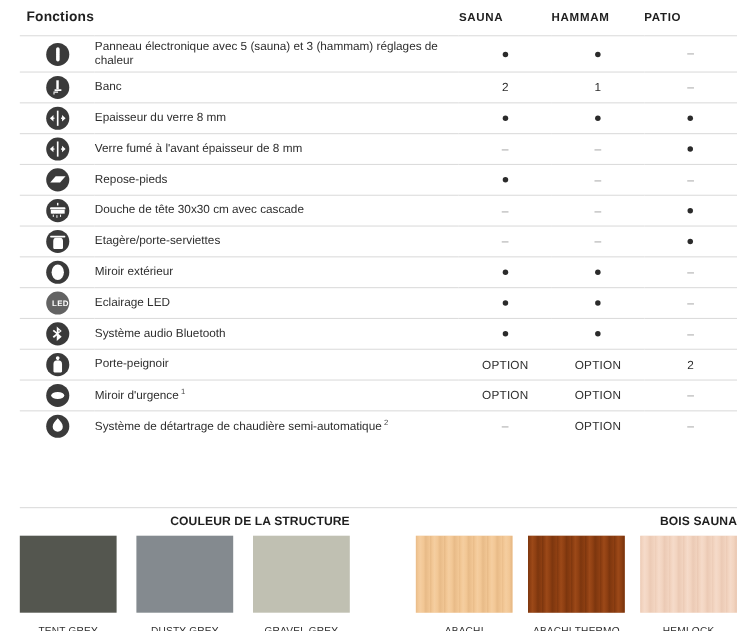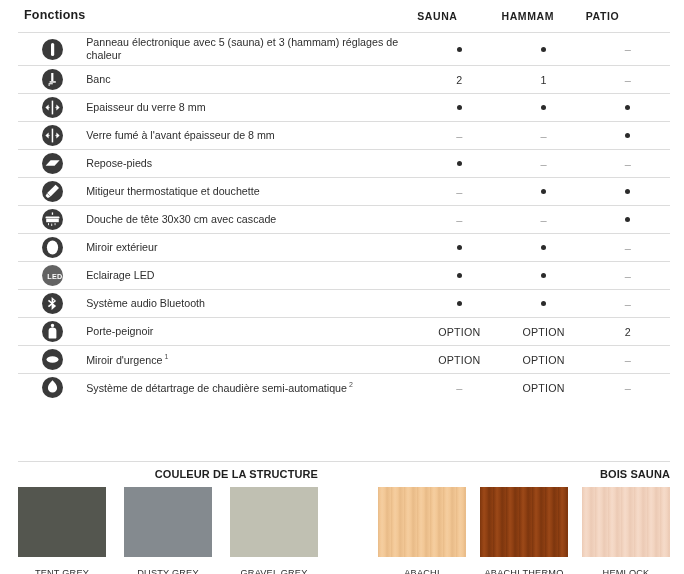--- a/index.html
+++ b/index.html
@@ -274,33 +274,20 @@
                     <path d="M10.9 12.2l4.6-4.3"></path>
                   </g>
                 </svg></span></td>
             <td class="label-cell"><span>Repose-pieds</span></td>
             <td class="val-cell dot-val"><span class="marker-dot"></span></td>
             <td class="val-cell"><span class="marker-dash">–</span></td>
             <td class="val-cell"><span class="marker-dash">–</span></td>
           </tr>
           <tr>
             <td class="icon-cell"><span class="ico"><svg viewBox="0 0 21 21">
-                  <path d="M13.6 3.7l3.4 3.4-8.4 8.4-3.4-3.4z"></path>
-                  <path d="M5 12.3l3.4 3.4-2.6 1.4-2.2-2.2z"></path>
-                  <g fill="#3a3a3a">
-                    <path d="M12.6 5.6l2.5 2.5-.7.7-2.5-2.5z"></path>
-                  </g>
-                </svg></span></td>
-            <td class="label-cell"><span>Mitigeur thermostatique et douchette</span></td>
-            <td class="val-cell"><span class="marker-dash">–</span></td>
-            <td class="val-cell dot-val"><span class="marker-dot"></span></td>
-            <td class="val-cell dot-val"><span class="marker-dot"></span></td>
-          </tr>
-          <tr>
-            <td class="icon-cell"><span class="ico"><svg viewBox="0 0 21 21">
                   <rect x="9.8" y="3.4" width="1.3" height="2.4"></rect>
                   <path d="M4.4 7.4h12.2a.9.9 0 0 1 .9.9v.9H3.5v-.9a.9.9 0 0 1 .9-.9z"></path>
                   <rect x="4.2" y="9.6" width="12.6" height="3.6"></rect>
                   <g fill="#3a3a3a">
                     <rect x="5.3" y="9.9" width="0.8" height="3"></rect>
                     <rect x="7" y="9.9" width="0.8" height="3"></rect>
                     <rect x="8.7" y="9.9" width="0.8" height="3"></rect>
                     <rect x="10.4" y="9.9" width="0.8" height="3"></rect>
                     <rect x="12.1" y="9.9" width="0.8" height="3"></rect>
                     <rect x="13.8" y="9.9" width="0.8" height="3"></rect>
@@ -311,20 +298,33 @@
                     <rect x="12.6" y="14.1" width="0.9" height="2.1"></rect>
                   </g>
                 </svg></span></td>
             <td class="label-cell"><span>Douche de tête 30x30 cm avec cascade</span></td>
             <td class="val-cell"><span class="marker-dash">–</span></td>
             <td class="val-cell"><span class="marker-dash">–</span></td>
             <td class="val-cell dot-val"><span class="marker-dot"></span></td>
           </tr>
           <tr>
             <td class="icon-cell"><span class="ico"><svg viewBox="0 0 21 21">
+                  <rect x="3.6" y="5.4" width="13.8" height="1.5" rx="0.6"></rect>
+                  <path d="M8.6 7.2h4.3c1.5 0 2.4 1.3 2.4 3.1v5.6c0 .9-.6 1.5-1.5 1.5H8c-.9 0-1.6-.6-1.6-1.5v-5.6c0-1.8 1-3.1 2.2-3.1z"></path>
+                  <g fill="#3a3a3a">
+                    <path d="M8.9 8.6c-.8.4-1.2 1.3-1.2 2.3v4.8h1.4v-4.8c0-1 .4-1.9 1-2.3z"></path>
+                  </g>
+                </svg></span></td>
+            <td class="label-cell"><span>Etagère/porte-serviettes</span></td>
+            <td class="val-cell"><span class="marker-dash">–</span></td>
+            <td class="val-cell"><span class="marker-dash">–</span></td>
+            <td class="val-cell dot-val"><span class="marker-dot"></span></td>
+          </tr>
+          <tr>
+            <td class="icon-cell"><span class="ico"><svg viewBox="0 0 21 21">
                   <ellipse cx="10.5" cy="10.5" rx="5.6" ry="7" fill="none" stroke="#ffffff" stroke-width="1.5"></ellipse>
                   <path d="M7.4 6.2c2.4.5 4.2 2.1 5 4.3.8 2.1.4 4-1 5.1-1.4-2.6-2.4-4.6-4-9.4z"></path>
                   <g stroke="#ffffff" stroke-width="1" fill="none">
                     <path d="M4.6 14.6l3.7-3.1"></path>
                     <path d="M5.6 16.4l3.3-2.6"></path>
                   </g>
                 </svg></span></td>
             <td class="label-cell"><span>Miroir extérieur</span></td>
             <td class="val-cell dot-val"><span class="marker-dot"></span></td>
             <td class="val-cell dot-val"><span class="marker-dot"></span></td>

